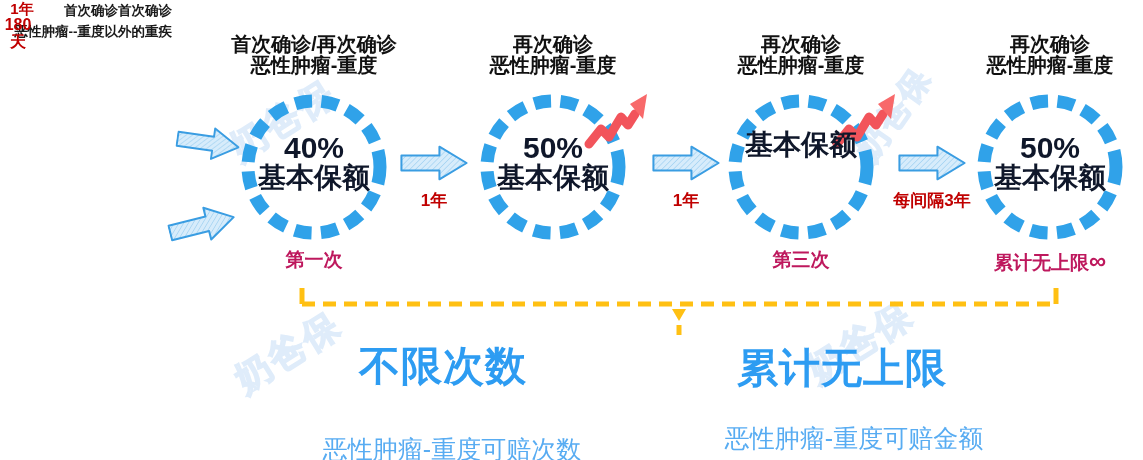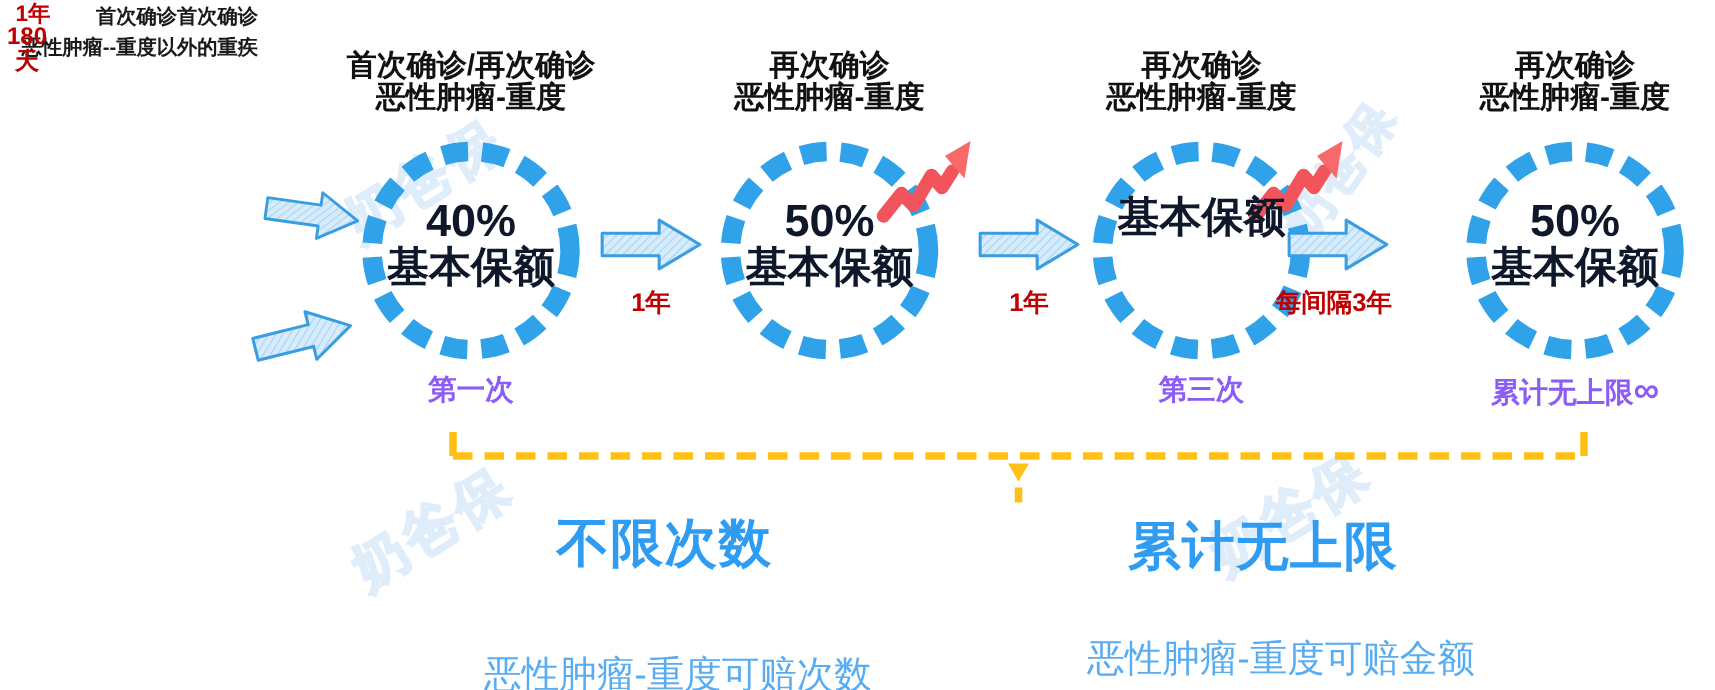--- a/index.html
+++ b/index.html
@@ -26,31 +26,31 @@
 
   
   .stage { position:absolute; top:30px; width:240px; height:260px; }
   .stage-header { position:absolute; top:4px; width:100%; text-align:center;
                   font-size:20px; line-height:21px; font-weight:bold; color:#111; }
   .stage-circle { position:absolute; left:45px; top:62px; }
   .stage-inner { position:absolute; top:101px; width:100%; text-align:center; color:#0f172a; }
   .stage-percent { font-size:30px; line-height:33px; font-weight:bold; }
   .stage-amount { font-size:28px; line-height:28px; font-weight:bold; }
   .stage-label { position:absolute; top:217px; width:100%; text-align:center;
-                 font-size:19px; font-weight:bold; color:#8b5cf6; white-space:nowrap; }
+                 font-size:19px; font-weight:bold; color:#be185d; white-space:nowrap; }
   .stage-label .inf { font-size:24px; }
   .trend { position:absolute; left:150px; top:58px; }
 
   
   .interval { position:absolute; top:144px; text-align:center; }
   .interval-label { margin-top:3px; font-size:17px; font-weight:bold; color:#c00000; white-space:nowrap; }
 
   
   .bracket { position:absolute; left:290px; top:283px; }
-  .sum-title { position:absolute; text-align:center; font-size:35px; font-weight:bold;
+  .sum-title { position:absolute; text-align:center; font-size:41px; font-weight:bold;
                color:#2d9cf2; letter-spacing:1px; white-space:nowrap; }
   .sum-sub { position:absolute; text-align:center; font-size:25px; font-weight:500;
              color:#58acf2; white-space:nowrap; }
   #sum-title-times { left:333px; top:339px; width:220px; }
   #sum-sub-times { left:302px; top:433px; width:300px; }
   #sum-title-amount { left:722px; top:341px; width:240px; }
   #sum-sub-amount { left:704px; top:422px; width:300px; }
 </style>
 </head>
 <body>
@@ -154,21 +154,21 @@
       <svg class="trend" width="68" height="62" viewBox="0 0 68 62">
         <path d="M6,56 L18,41 L26,49 L38,29 L45,37 L52,26" fill="none" stroke="#f2545b" stroke-width="9" stroke-linecap="round" stroke-linejoin="round"></path>
         <polygon points="64,6 47,16 60,31" fill="#f8696a"></polygon>
       </svg>
       <div class="stage-inner">
         <div class="stage-amount">基本保额</div>
       </div>
       <div class="stage-label">第三次</div>
     </div>
 
-    <div class="interval" style="left:824px; width:104px;text-align:right;">
+    <div class="interval" style="left:880px; width:104px;">
       <svg width="72" height="38" viewBox="0 0 100 56">
         <polygon points="2,17 58,17 58,4 98,28 58,52 58,39 2,39" fill="#d7ecfb"></polygon>
         <polygon points="2,17 58,17 58,4 98,28 58,52 58,39 2,39" fill="url(#hatch)" stroke="#3a9de2" stroke-width="3" stroke-linejoin="round"></polygon>
       </svg>
       <div class="interval-label">每间隔3年</div>
     </div>
 
     <div class="stage" style="left:930px;">
       <div class="stage-header">
         <div>再次确诊</div>

